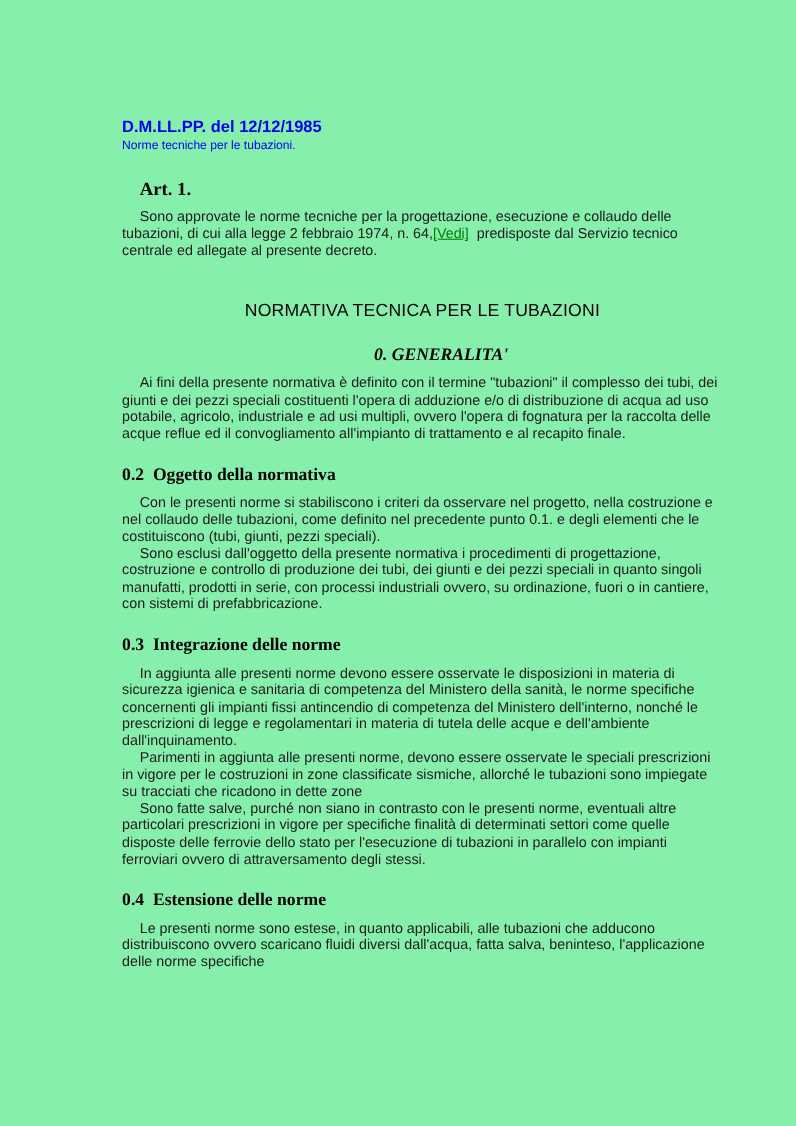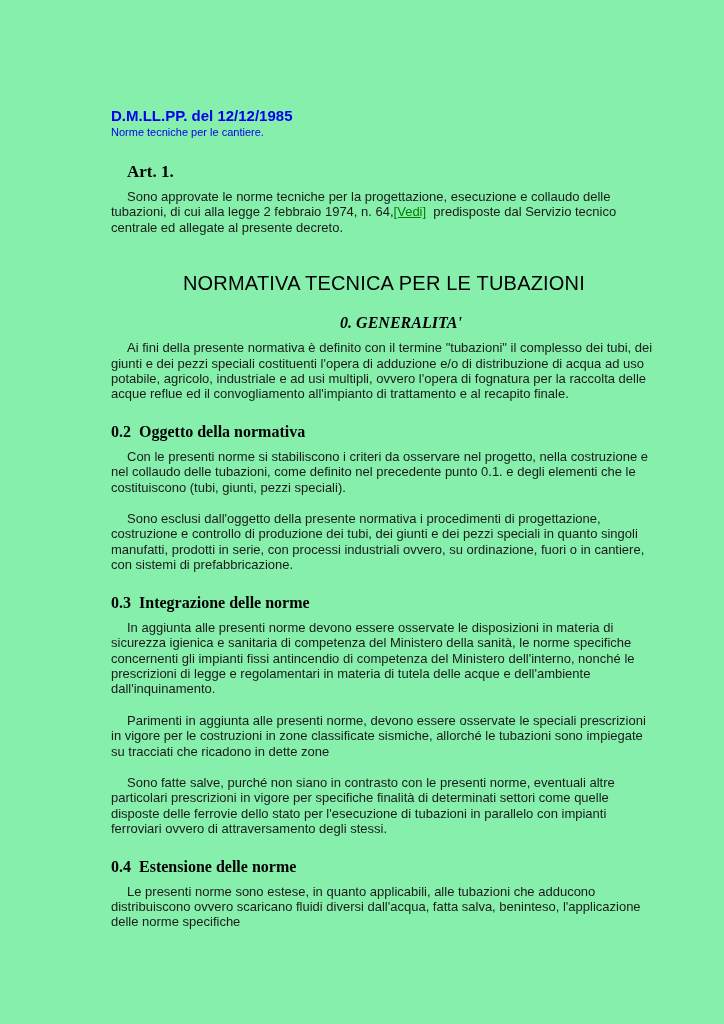--- a/index.html
+++ b/index.html
@@ -41,27 +41,27 @@
     white-space:pre-wrap;
   }
   p.body{
     font-size:13px;
     line-height:15.4px;
     margin:7px 0 0 0;
     text-indent:16px;
     white-space:pre-wrap;
     color:#1a1a1a;
   }
-  p.body + p.body{margin-top:16px;}
+  p.body + p.body{margin-top:0;}
   a.vedi-link{
     color:var(--green);
     cursor:pointer;
   }
   .main-title{
-    font-size:20px;
+    font-size:16px;
     line-height:22px;
     font-weight:normal;
     text-align:center;
     margin:37px 0 0 0;
     color:#000;
     letter-spacing:0.2px;
   }
   .chapter-heading{
     font-family:"Liberation Serif",serif;
     font-size:16px;
@@ -83,21 +83,21 @@
     white-space:pre-wrap;
   }
 </style>
 </head>
 <body>
 
 <div class="page">
 
   <div class="doc-header">
     <div class="doc-title">D.M.LL.PP. del 12/12/1985</div>
-    <div class="doc-subtitle">Norme tecniche per le cantiere.</div>
+    <div class="doc-subtitle">Norme tecniche per le tubazioni.</div>
   </div>
 
   <section>
     <h2 class="art-heading">Art. 1.</h2>
     <p class="body"><span>Sono approvate le norme tecniche per la progettazione, esecuzione e collaudo delle tubazioni, di cui alla legge 2 febbraio 1974, n. 64,</span><a class="vedi-link" href="#">[Vedi]</a><span>  predisposte dal Servizio tecnico centrale ed allegate al presente decreto.</span></p>
   </section>
 
 
   <h1 class="main-title">NORMATIVA TECNICA PER LE TUBAZIONI</h1>
 

